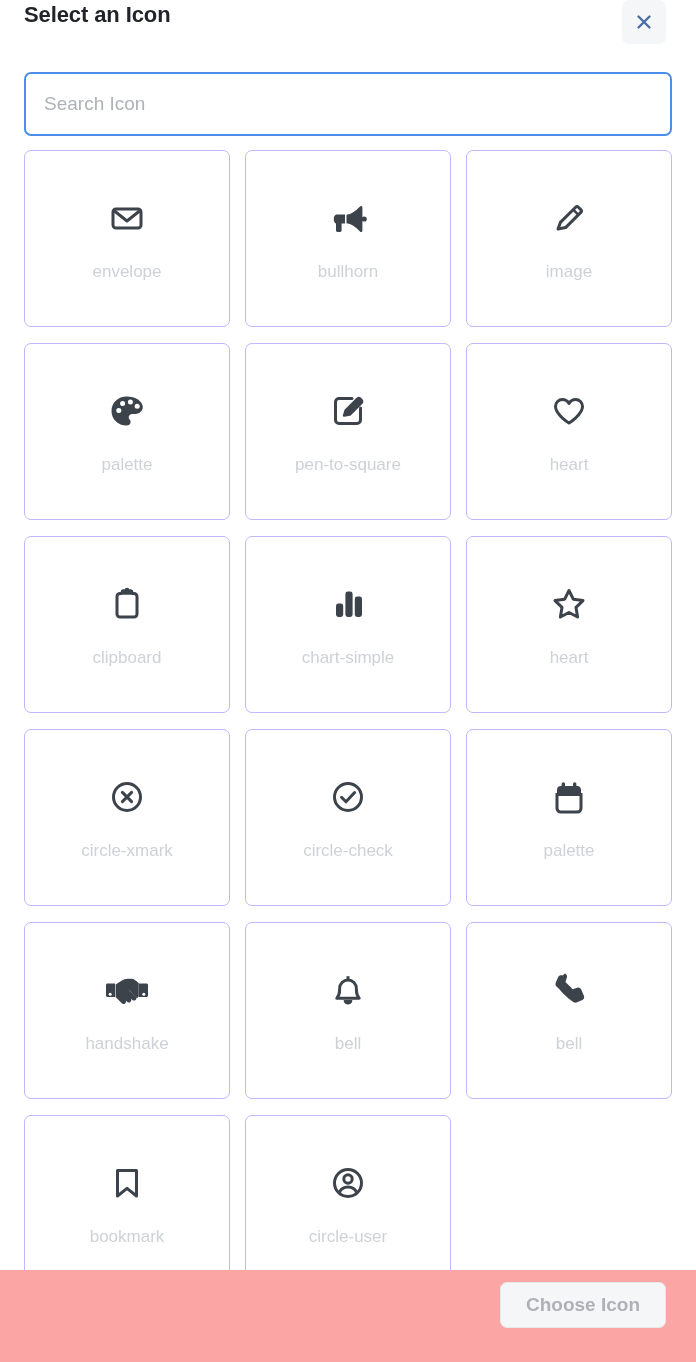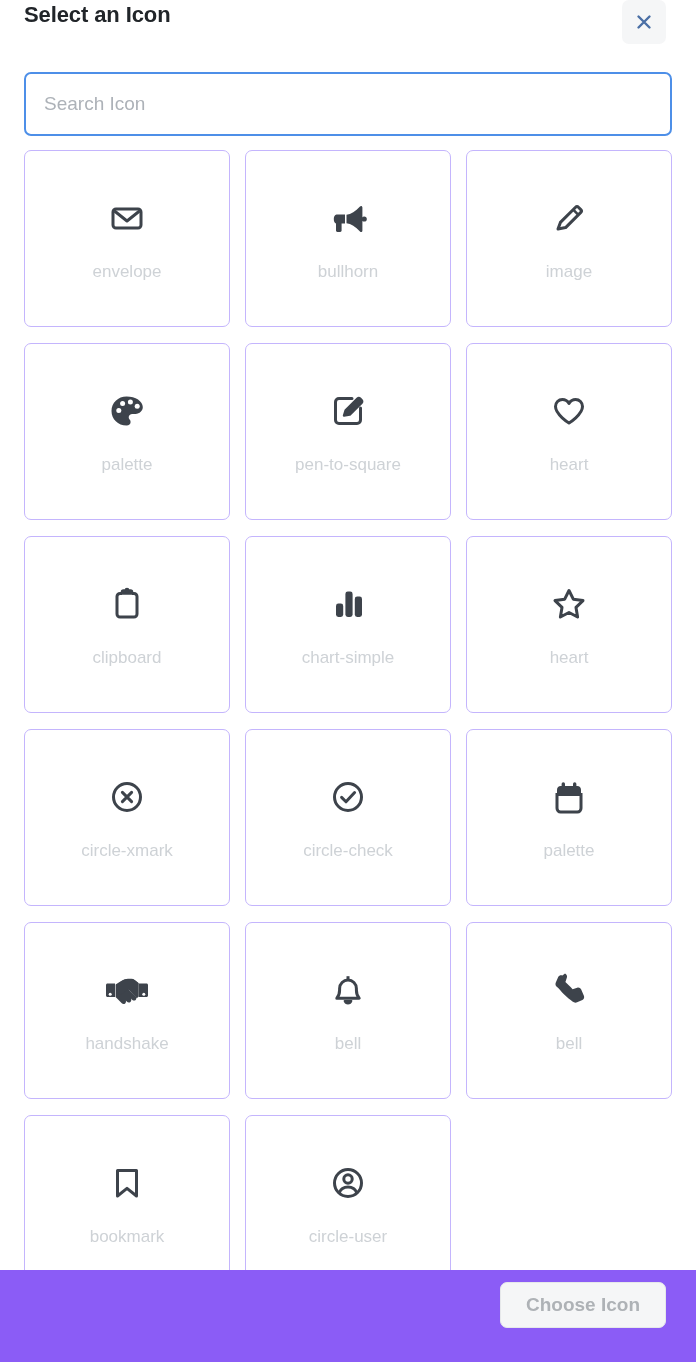--- a/index.html
+++ b/index.html
@@ -119,21 +119,21 @@
     white-space: nowrap;
   }
 
   
   .modal-footer {
     flex: 0 0 92px;
     display: flex;
     align-items: center;
     justify-content: flex-end;
     padding: 0 30px 22px 24px;
-    background: #8b5cf6;
+    background: #fca5a5;
   }
   .choose-button {
     min-width: 166px;
     height: 46px;
     border: 1px solid #e6e8ea;
     border-radius: 7px;
     background: #f5f6f7;
     color: #aeb2b6;
     font-family: "Liberation Sans", sans-serif;
     font-size: 19px;

